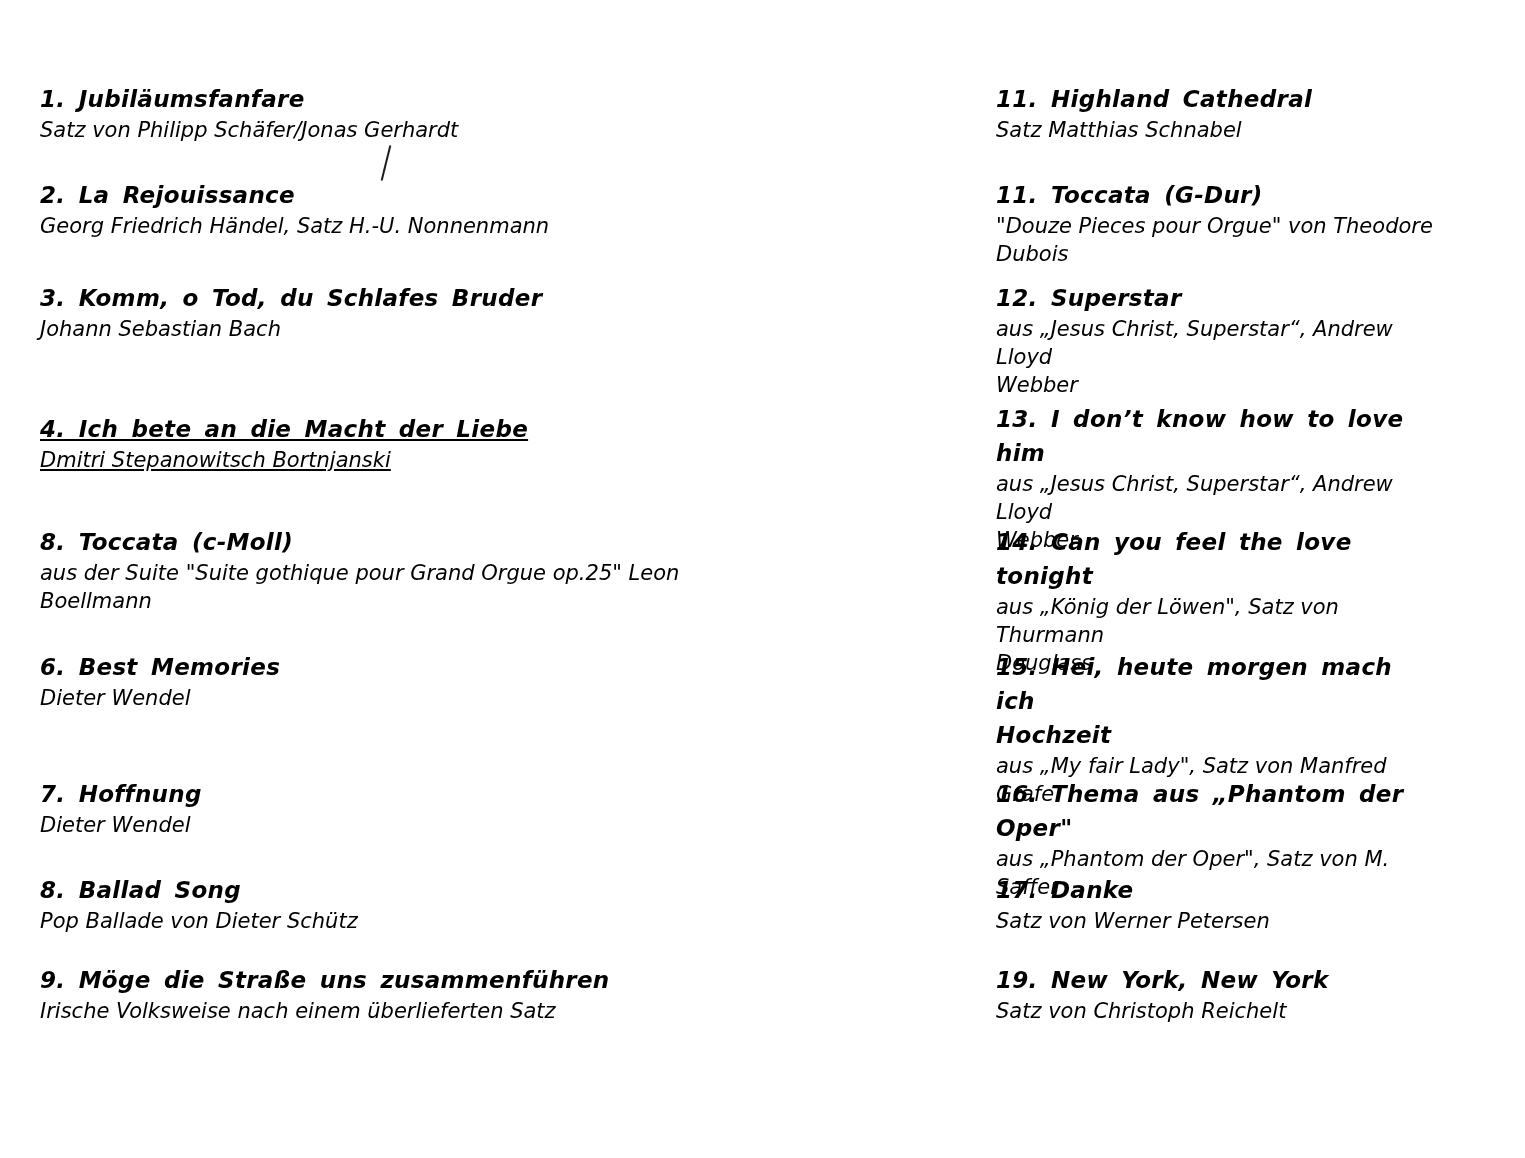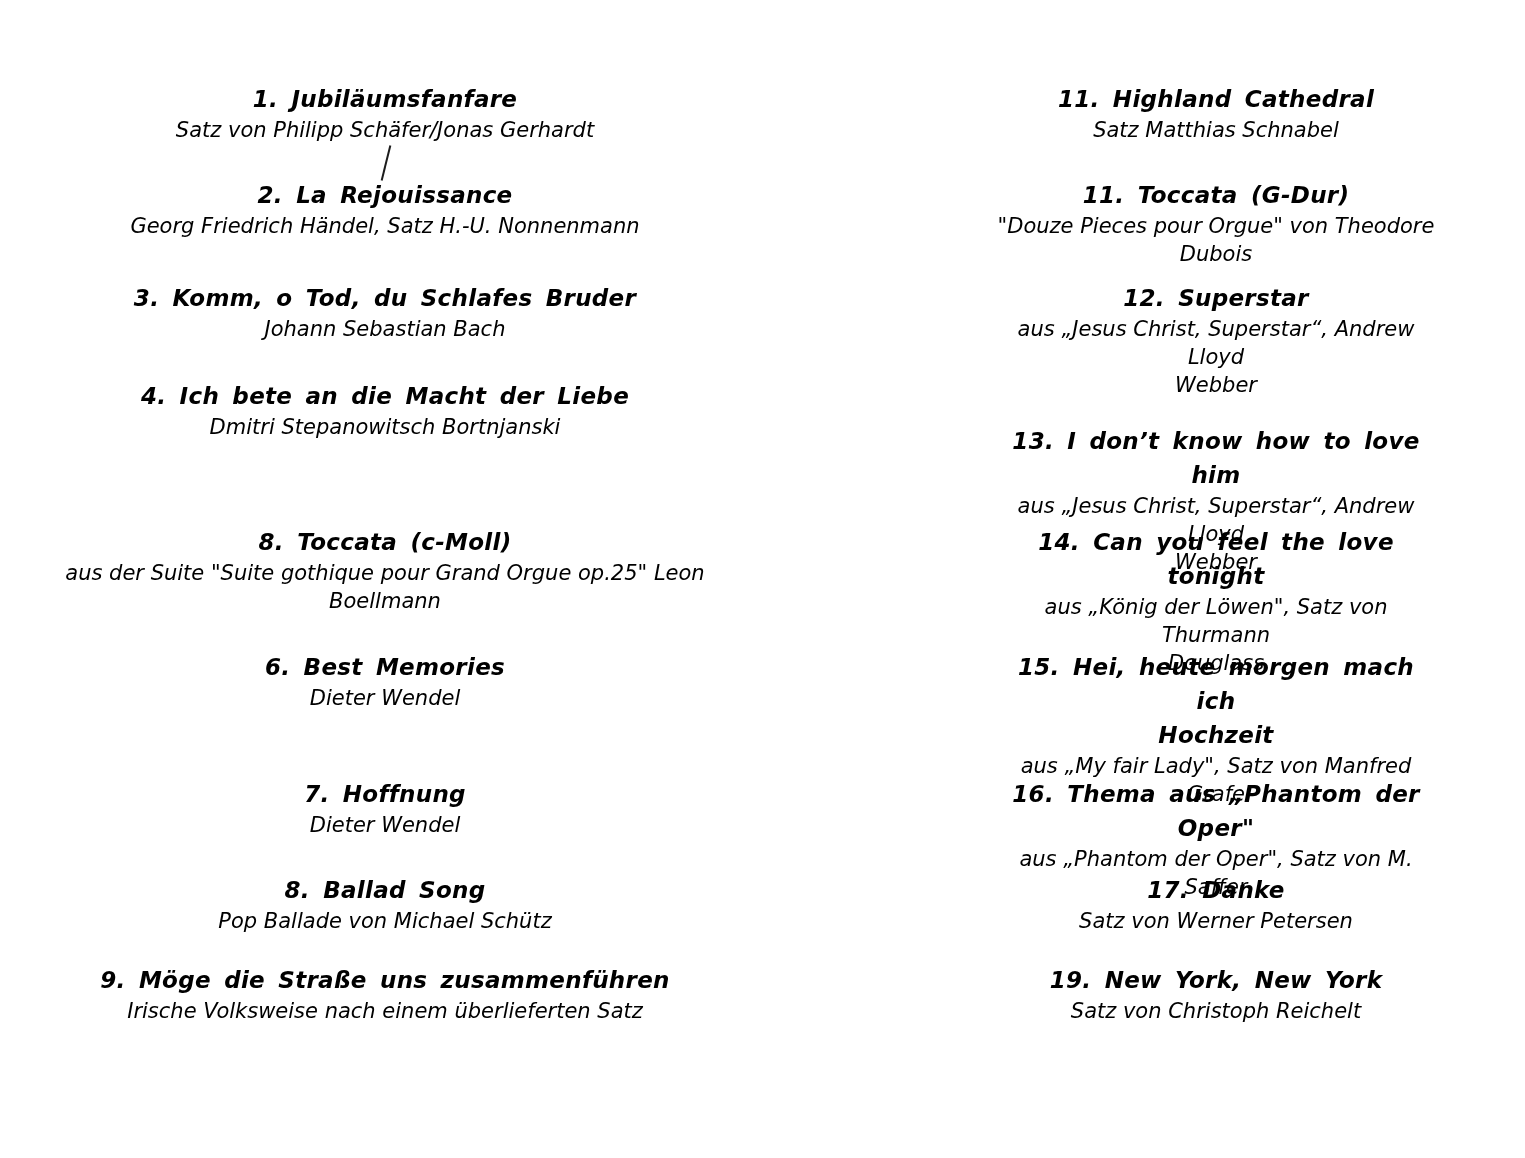--- a/index.html
+++ b/index.html
@@ -7,21 +7,21 @@
     width: 1525px; height: 1158px;
     background: #ffffff;
     color: #000000;
     font-family: "DejaVu Sans", sans-serif;
     position: relative;
     overflow: hidden;
   }
   .column { position: absolute; top: 0; height: 100%; }
   .col-left  { left: 40px;  width: 690px; }
   .col-right { left: 996px; width: 440px; }
-  .item { position: absolute; left: 0; width: 100%; text-align: center; }
+  .item { position: absolute; left: 0; width: 100%; }
   .item-title {
     font-size: 23px;
     font-weight: bold;
     font-style: italic;
     line-height: 34px;
     letter-spacing: 0.3px;
     word-spacing: 5px;
     white-space: pre-line;
   }
   .item-subtitle {
@@ -50,21 +50,21 @@
   <div class="item" style="top: 178px;">
     <div class="item-title">2. La Rejouissance</div>
     <div class="item-subtitle">Georg Friedrich Händel, Satz H.-U. Nonnenmann</div>
   </div>
 
   <div class="item" style="top: 281px;">
     <div class="item-title">3. Komm, o Tod, du Schlafes Bruder</div>
     <div class="item-subtitle">Johann Sebastian Bach</div>
   </div>
 
-  <div class="item" style="top: 379px;">
+  <div class="item" style="top: 412px; text-decoration: underline;">
     <div class="item-title">4. Ich bete an die Macht der Liebe</div>
     <div class="item-subtitle">Dmitri Stepanowitsch Bortnjanski</div>
   </div>
 
   <div class="item" style="top: 525px;">
     <div class="item-title">8. Toccata (c-Moll)</div>
     <div class="item-subtitle">aus der Suite "Suite gothique pour Grand Orgue op.25" Leon Boellmann</div>
   </div>
 
   <div class="item" style="top: 650px;">
@@ -72,21 +72,21 @@
     <div class="item-subtitle">Dieter Wendel</div>
   </div>
 
   <div class="item" style="top: 777px;">
     <div class="item-title">7. Hoffnung</div>
     <div class="item-subtitle">Dieter Wendel</div>
   </div>
 
   <div class="item" style="top: 873px;">
     <div class="item-title">8. Ballad Song</div>
-    <div class="item-subtitle">Pop Ballade von Michael Schütz</div>
+    <div class="item-subtitle">Pop Ballade von Dieter Schütz</div>
   </div>
 
   <div class="item" style="top: 963px;">
     <div class="item-title">9. Möge die Straße uns zusammenführen</div>
     <div class="item-subtitle">Irische Volksweise nach einem überlieferten Satz</div>
   </div>
 </div>
 
 <div class="column col-right">
   <div class="item" style="top: 82px;">
@@ -98,21 +98,21 @@
     <div class="item-title">11. Toccata (G-Dur)</div>
     <div class="item-subtitle">"Douze Pieces pour Orgue" von Theodore Dubois</div>
   </div>
 
   <div class="item" style="top: 281px;">
     <div class="item-title">12. Superstar</div>
     <div class="item-subtitle">aus „Jesus Christ, Superstar“, Andrew Lloyd
 Webber</div>
   </div>
 
-  <div class="item" style="top: 424px;">
+  <div class="item" style="top: 402px;">
     <div class="item-title">13. I don’t know how to love him</div>
     <div class="item-subtitle">aus „Jesus Christ, Superstar“, Andrew Lloyd
 Webber</div>
   </div>
 
   <div class="item" style="top: 525px;">
     <div class="item-title">14. Can you feel the love tonight</div>
     <div class="item-subtitle">aus „König der Löwen", Satz von Thurmann
 Douglass</div>
   </div>

